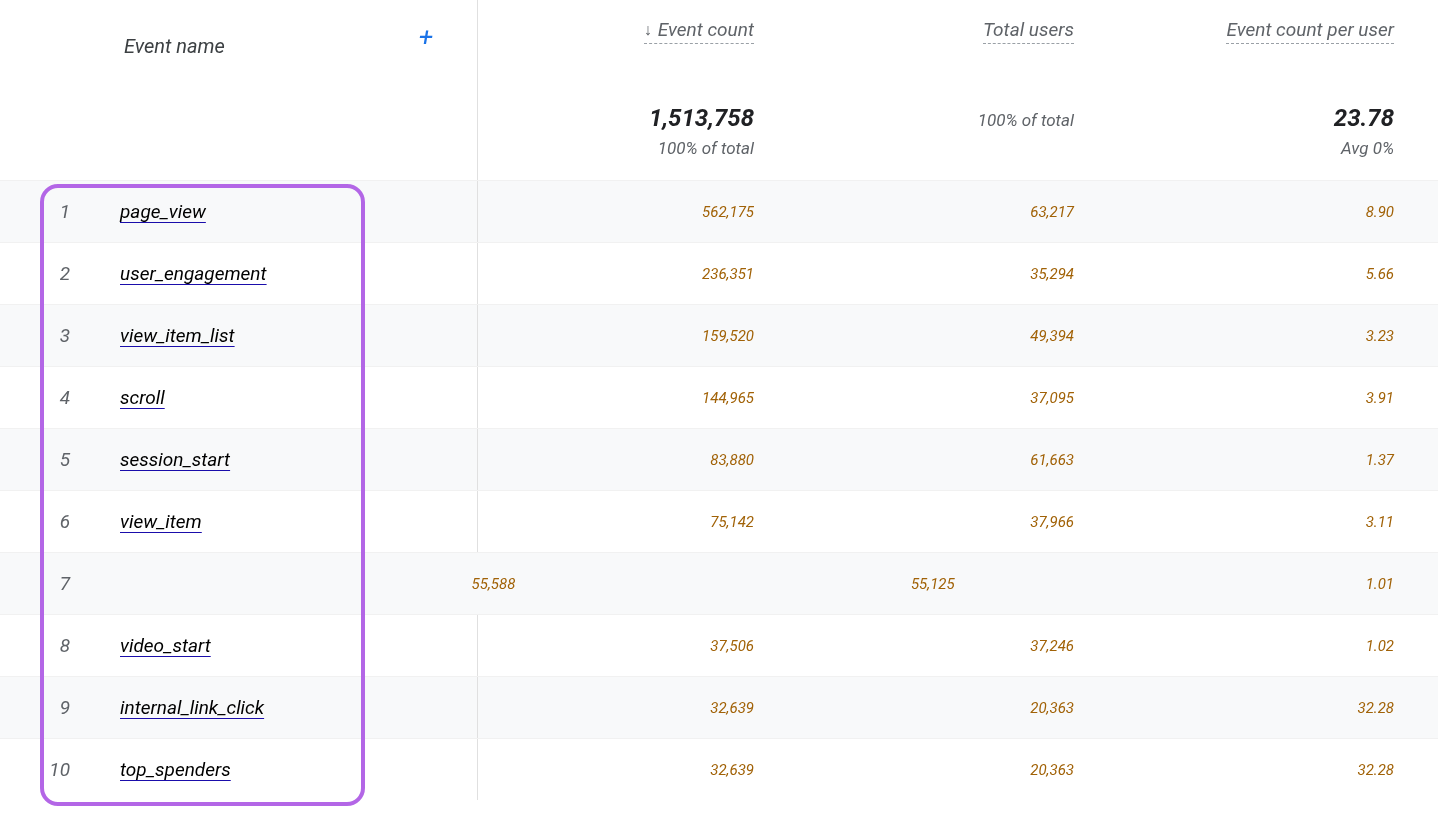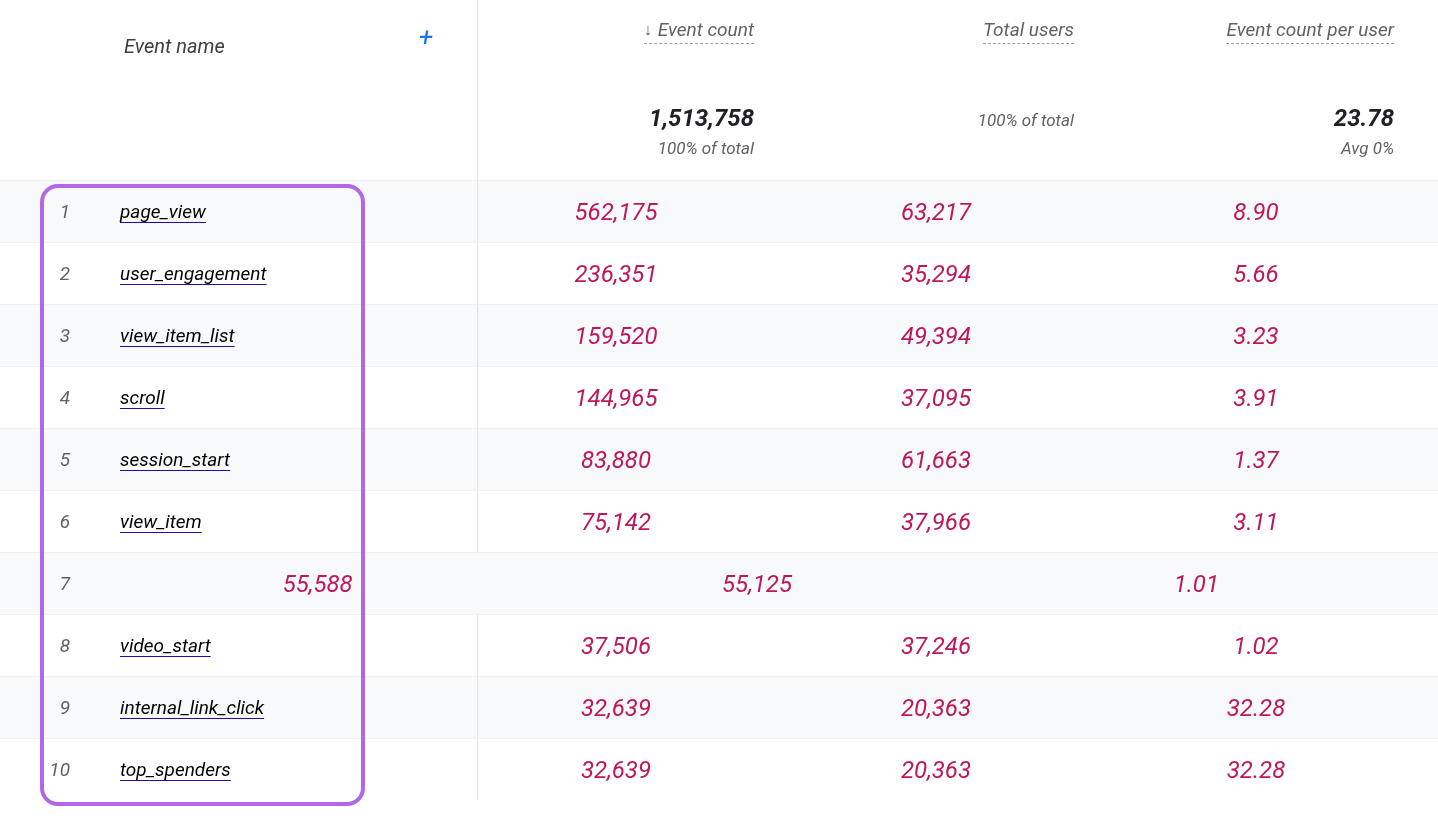--- a/index.html
+++ b/index.html
@@ -123,24 +123,24 @@
     }
     .row-name a {
       color: #000000;
       font-size: 19px;
       text-decoration: underline;
       text-decoration-color: #1a0dab;
       text-underline-offset: 4px;
     }
     .row-metric {
       flex: 1;
-      text-align: center;
+      text-align: right;
       padding-right: 44px;
-      font-size: 24px;
-      color: #be185d;
+      font-size: 15px;
+      color: #a16207;
     }
   </style>
 </head>
 <body>
 
 <div class="table-wrap">
   <div class="highlight-box"></div>
 
   <div class="header-row">
     <div class="name-col">

